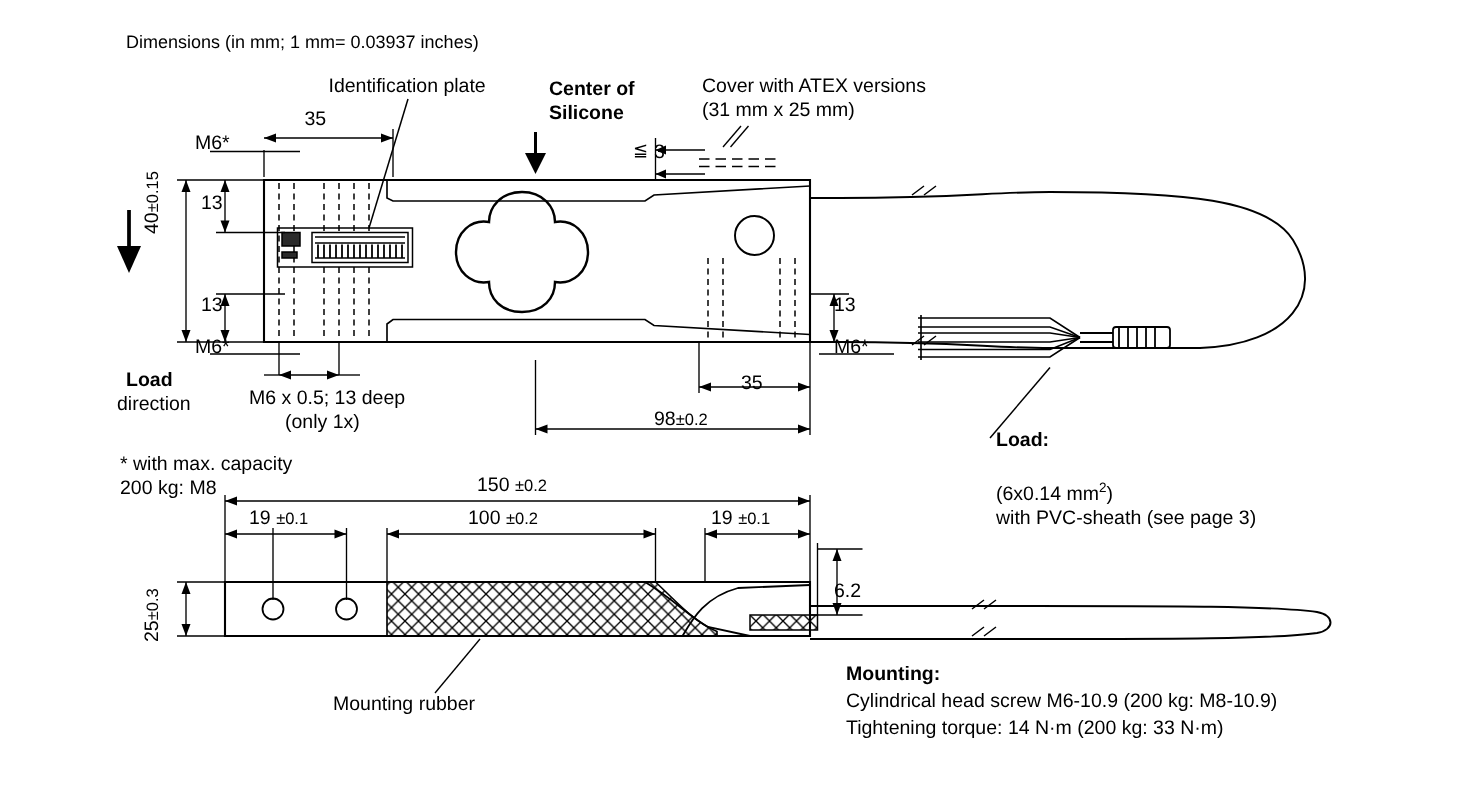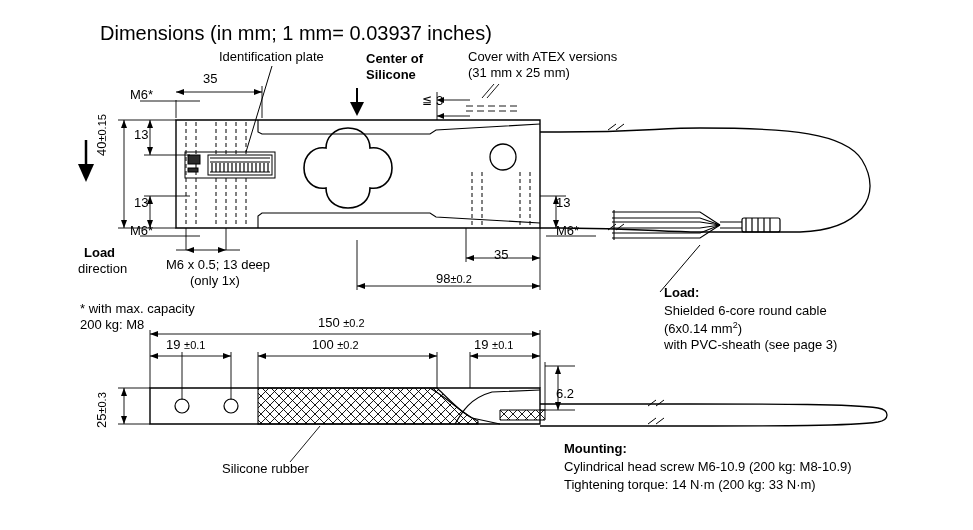--- a/index.html
+++ b/index.html
@@ -9,21 +9,21 @@
   .b{font-weight:bold;}
   .sm{font-size:11px;}
   svg{position:absolute;left:0;top:0;overflow:visible;}
   .sup{font-size:9px;vertical-align:super;}
 </style>
 </head>
 <body>
 
 <div id="root">
 
-  <div class="t" style="left:100px;top:22px;font-size:20px;">Dimensions (in mm; 1 mm= 0.03937 inches)</div>
+  <div class="t" style="left:84px;top:22px;font-size:12px;">Dimensions (in mm; 1 mm= 0.03937 inches)</div>
 
   <svg width="973" height="530">
     <g fill="none" stroke="#000" stroke-width="1.4">
 
       <path d="M176,120 L540,120 L540,228 L176,228 Z"></path>
 
       <path d="M258,120 L258,132 L262,134 L430,134 L436,130 L540,124" stroke-width="1.1" fill="none"></path>
       <path d="M258,228 L258,216 L262,213 L430,213 L436,217 L540,223" stroke-width="1.1" fill="none"></path>
 
       <path d="M348,128
@@ -307,24 +307,23 @@
   <div class="t" style="left:312px;top:338px;"><span>100</span> <span class="sm">±0.2</span></div>
 
   <div class="t" style="left:474px;top:338px;"><span>19</span> <span class="sm">±0.1</span></div>
 
   <div class="t" style="left:556px;top:352px;margin-top:35px;">6.2</div>
 
   <div style="position:absolute;left:92px;top:428px;transform:rotate(-90deg);transform-origin:left top;white-space:nowrap;">
     <span class="t" style="position:static;font-size:13px;">25</span><span class="t sm" style="position:static;">±0.3</span>
   </div>
 
-  <div class="t" style="left:222px;top:462px;">Silicone rubber</div>
+  <div class="t" style="left:222px;top:462px;">Mounting rubber</div>
 
   <div class="t b" style="left:664px;top:286px;">Load:</div>
-  <div class="t" style="left:664px;top:304px;">Shielded 6-core round cable</div>
   <div class="t" style="left:664px;top:320px;"><span>(6x0.14 mm</span><span class="sup">2</span><span>)</span></div>
   <div class="t" style="left:664px;top:338px;">with PVC-sheath (see page 3)</div>
 
   <div class="t b" style="left:564px;top:442px;">Mounting:</div>
   <div class="t" style="left:564px;top:460px;">Cylindrical head screw M6-10.9 (200 kg: M8-10.9)</div>
   <div class="t" style="left:564px;top:478px;">Tightening torque: 14 N·m (200 kg: 33 N·m)</div>
 
 </div>
 
 </body></html>

